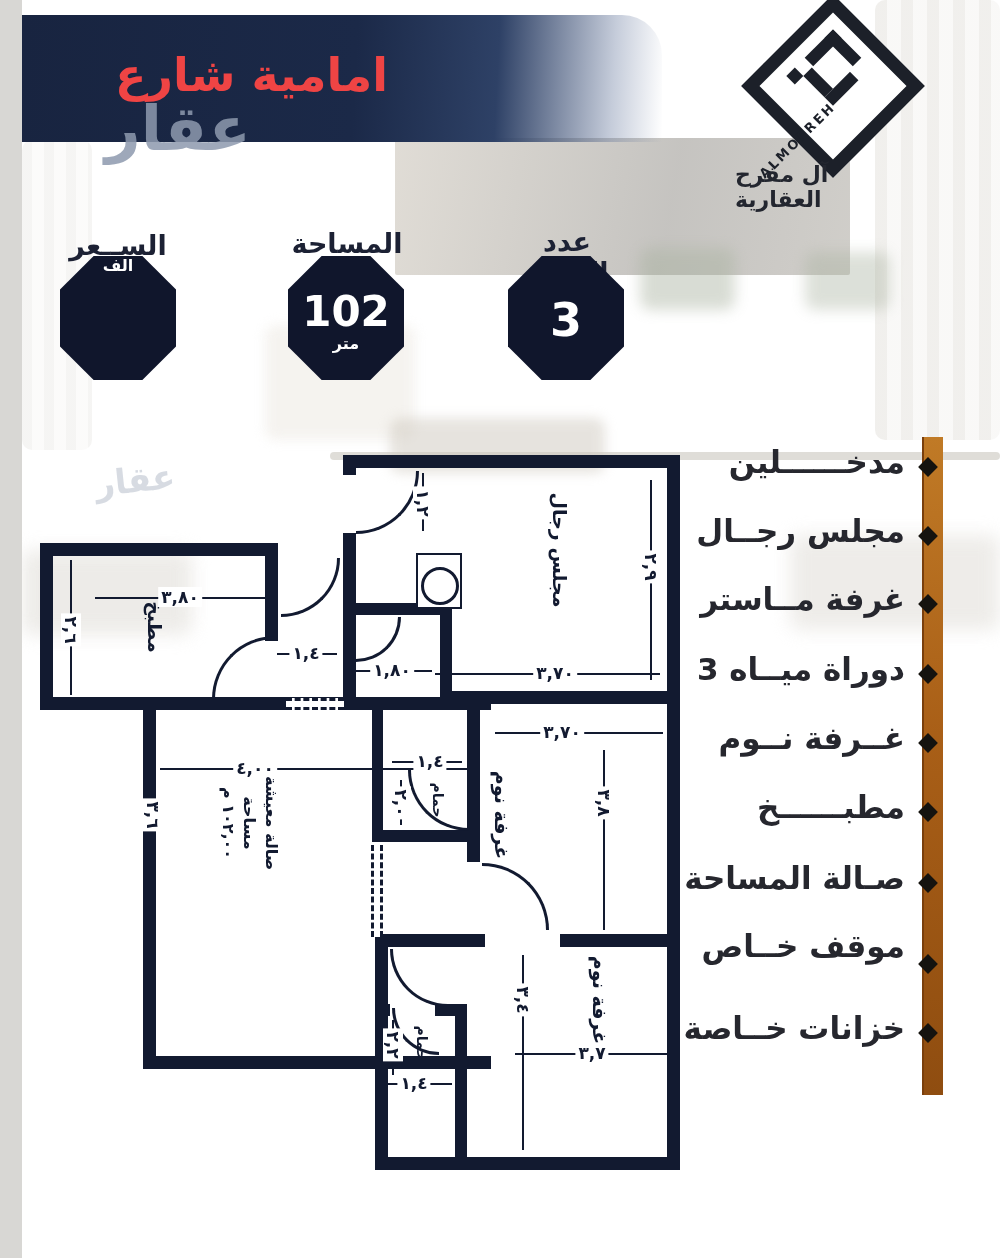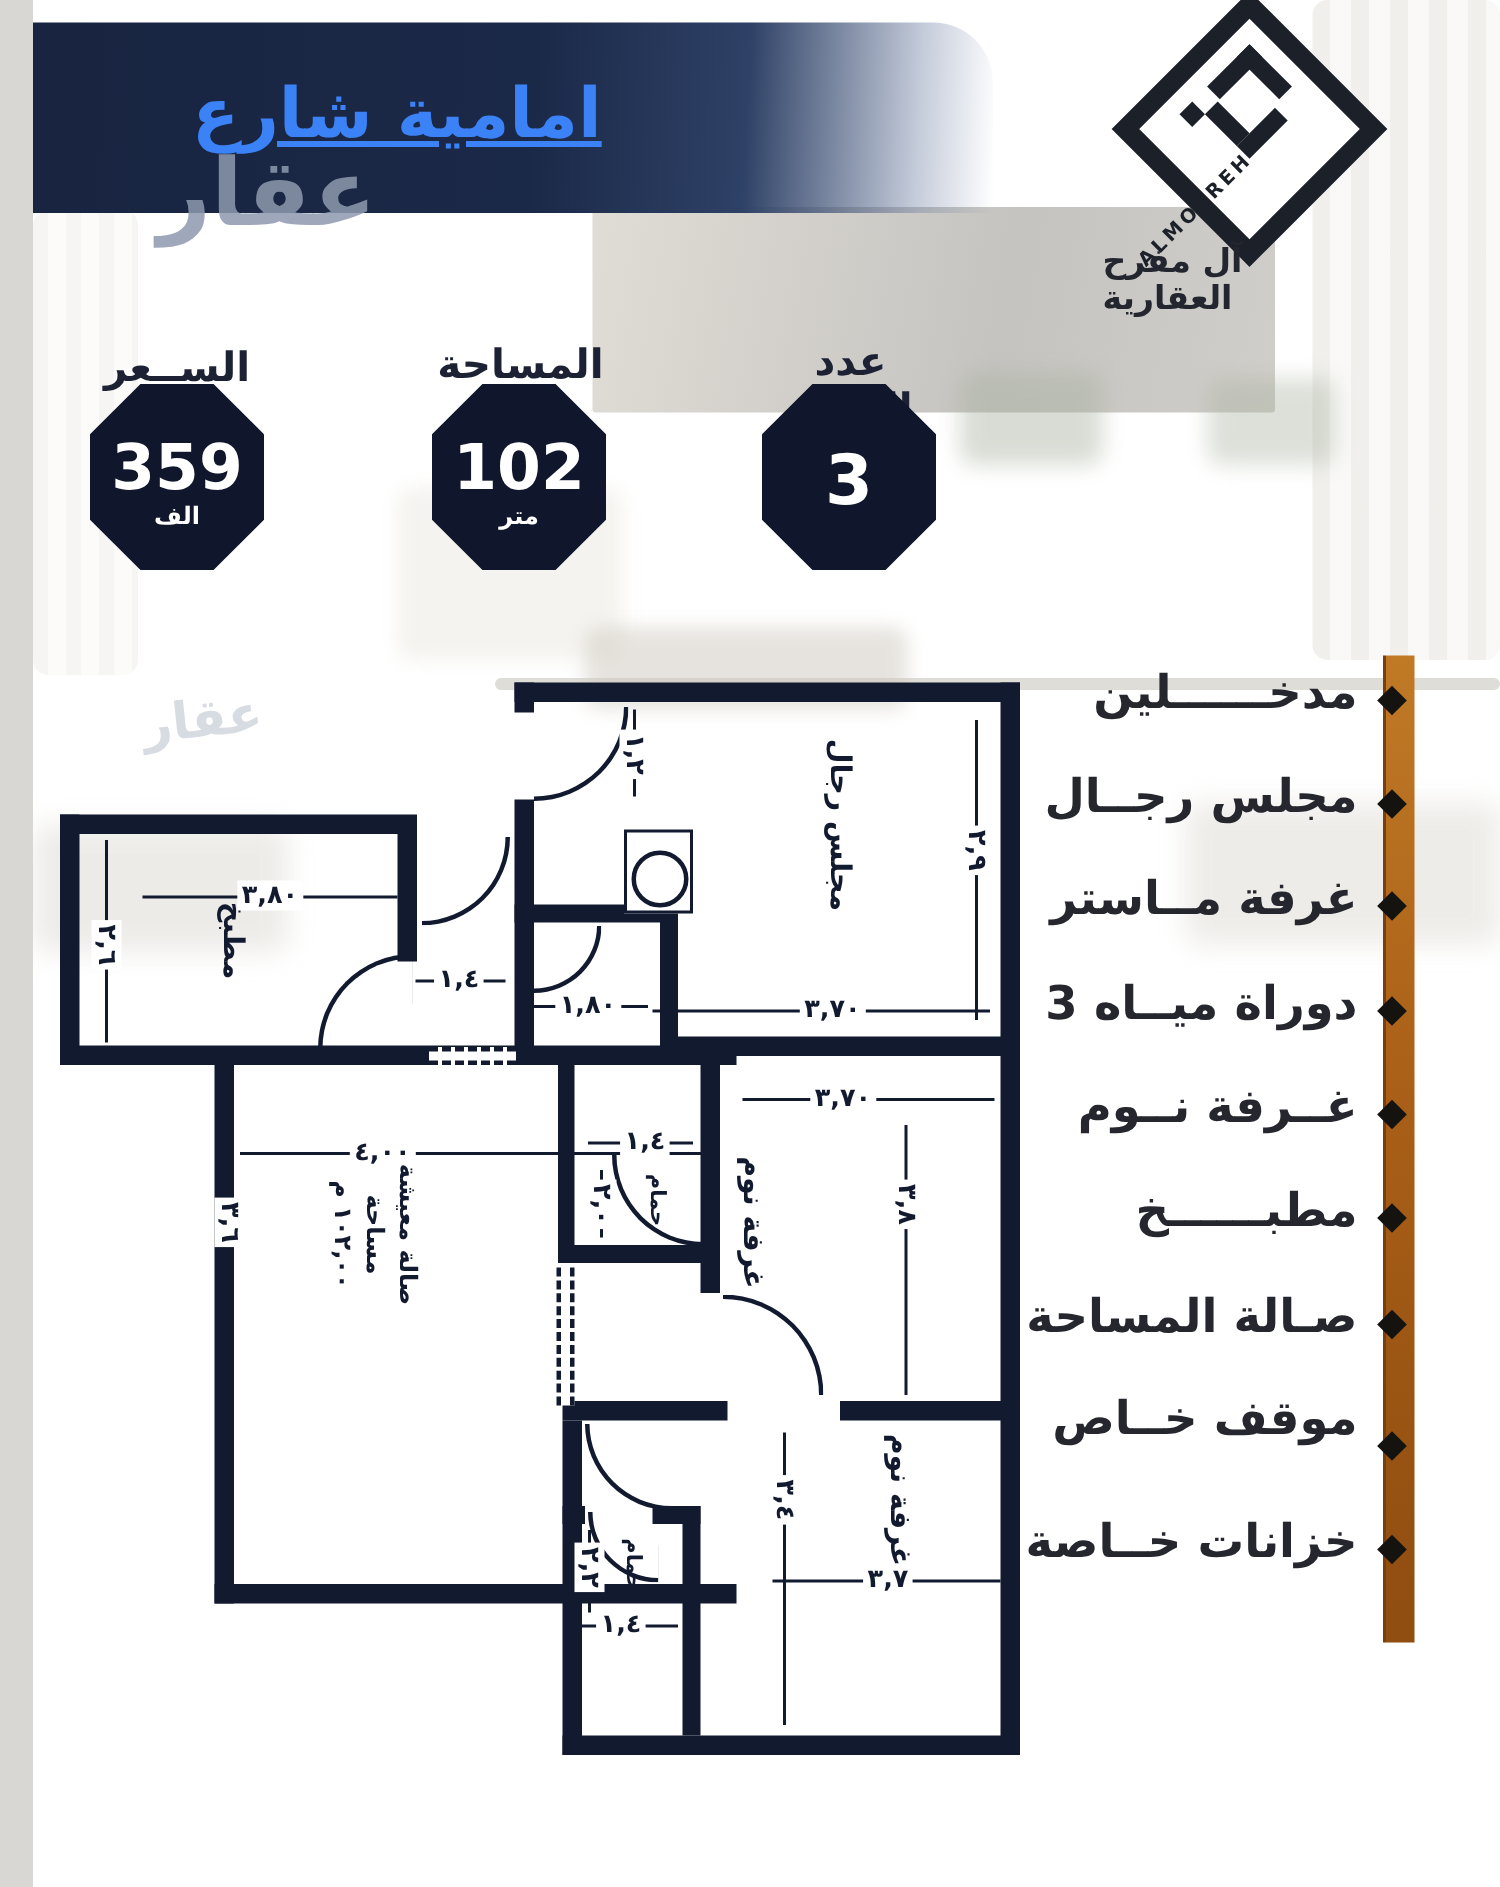--- a/index.html
+++ b/index.html
@@ -8,21 +8,21 @@
   .abs{position:absolute;}
   
   #photo{position:absolute;inset:0;pointer-events:none;}
   .ph{position:absolute;border-radius:10px;}
   
   #left-strip{left:0;top:0;width:22px;height:1258px;background:#d8d7d4;}
   
   #banner{left:22px;top:15px;width:640px;height:127px;
     background:linear-gradient(93deg,#182440 0%,#1b2948 52%,#2e4166 74%,rgba(90,110,150,.35) 92%,rgba(120,140,170,0) 100%);
     border-top-right-radius:40px;}
-  #banner-title{left:128px;top:48px;font-size:46px;font-weight:700;color:#3b82f6;letter-spacing:1px;text-decoration:underline;}
+  #banner-title{left:115px;top:48px;font-size:46px;font-weight:700;color:#ef4444;letter-spacing:1px;}
   .watermark{color:#8e9aae;font-weight:700;opacity:.85;}
   #wm-1{left:105px;top:92px;font-size:62px;z-index:5;}
   #wm-2{left:95px;top:460px;font-size:34px;opacity:.35;transform:rotate(-6deg);}
   
   #logo{left:735px;top:8px;width:170px;height:200px;}
   #logo-diamond{left:33px;top:13px;width:104px;height:104px;transform:rotate(45deg);
     border:13px solid #1c2029;background:#fff;}
   .logo-bar{position:absolute;background:#1c2029;}
   #logo-en{left:9px;top:118px;width:120px;font-size:13px;font-weight:700;letter-spacing:2.5px;
     color:#1c2029;transform:rotate(-45deg);}
@@ -90,21 +90,20 @@
     <div class="logo-bar" style="left:54px;top:30px;width:12px;height:36px;"></div>
     <div class="logo-bar" style="left:24px;top:54px;width:30px;height:12px;"></div>
     <div class="logo-bar" style="left:12px;top:66px;width:12px;height:12px;"></div>
   </div>
   <div id="logo-en" class="abs">ALMOFREH</div>
 </div>
 <div id="brand-ar" class="abs">آل مفرح العقارية</div>
 
 <div class="abs stat-label" style="left:58px;top:230px;width:120px;text-align:center;">الســعر</div>
 <div class="abs octagon" style="left:60px;top:256px;">
-  <span class="oct-value">359</span>
   <span class="oct-unit">الف</span>
 </div>
 <div class="abs stat-label" style="left:285px;top:228px;width:124px;text-align:center;">المساحة</div>
 <div class="abs octagon" style="left:288px;top:256px;">
   <span class="oct-value">102</span>
   <span class="oct-unit">متر</span>
 </div>
 <div class="abs stat-label" style="left:500px;top:226px;width:134px;text-align:center;">عدد الغرف</div>
 <div class="abs octagon" style="left:508px;top:256px;">
   <span class="oct-value" style="margin-top:40px;font-size:46px;">3</span>

